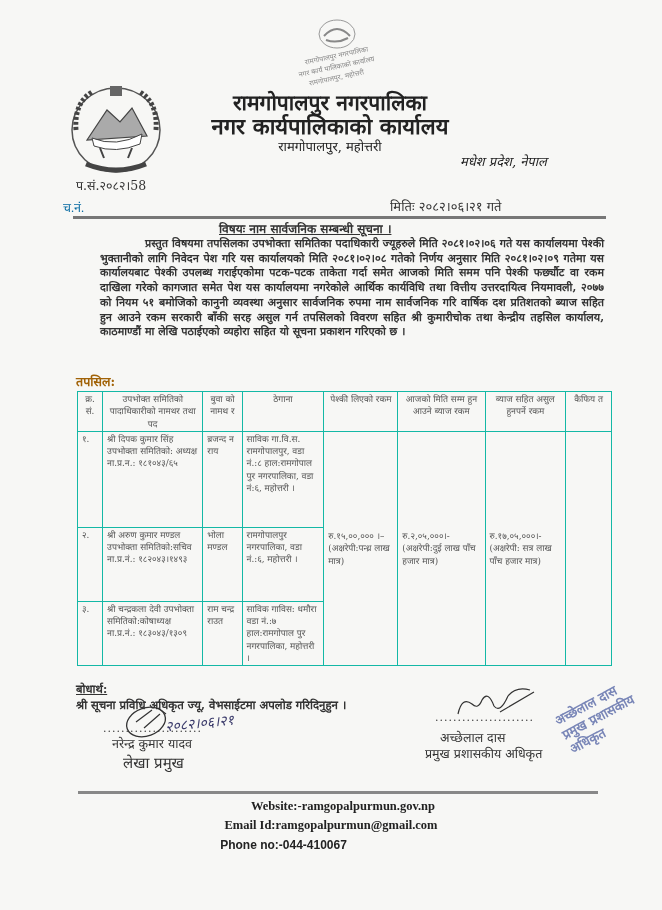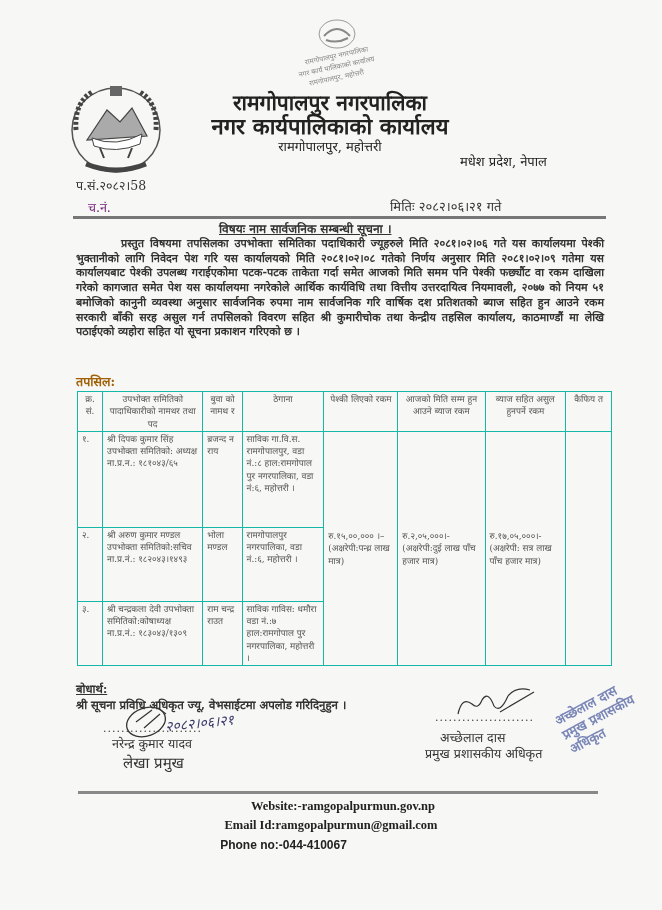--- a/index.html
+++ b/index.html
@@ -7,31 +7,31 @@
   body { font-family: "DejaVu Serif", serif; color: #2a2a2a; position: relative; }
   .page { position: absolute; left: 0; top: 0; width: 662px; height: 910px; background: #f7f7f5; }
   .abs { position: absolute; }
 
   
   .emblem { left: 62px; top: 78px; width: 108px; height: 100px; }
   .stamp-top { left: 296px; top: 14px; width: 82px; height: 80px; }
   .org-name { left: 150px; top: 88px; width: 360px; text-align: center; font-size: 21px; font-weight: bold; color: #222; }
   .office-name { left: 150px; top: 110px; width: 360px; text-align: center; font-size: 22px; font-weight: bold; color: #222; }
   .address { left: 150px; top: 137px; width: 360px; text-align: center; font-size: 13px; color: #222; }
-  .province { left: 460px; top: 152px; font-size: 13px; color: #222; }
+  .province { left: 460px; top: 152px; font-size: 13px; color: #222; font-style: italic; }
 
   .ref-no { left: 76px; top: 177px; font-size: 12.5px; color: #333; }
-  .ch-no { left: 88px; top: 199px; font-size: 12.5px; color: #701a75; }
+  .ch-no { left: 63px; top: 199px; font-size: 12.5px; color: #0369a1; font-family: Liberation Serif, serif; }
   .date { left: 390px; top: 197px; font-size: 13px; color: #333; }
   .rule-top { left: 73px; top: 216px; width: 533px; height: 3px; background: #777; }
 
   .subject { left: 200px; top: 220px; font-size: 12px; font-weight: bold; color: #333; text-decoration: underline; padding-left: 19px; }
 
   .body-text { left: 76px; top: 237px; width: 528px; font-size: 11px; line-height: 14.7px; color: #333; text-align: justify; font-weight: bold; }
-  .body-text p { text-indent: 45px; }
+  .body-text p { text-indent: 45px; margin-left: 24px; }
 
   .tapasil { left: 76px; top: 373px; font-size: 12.5px; color: #a16207; font-weight: bold; }
 
   
   .tbl { left: 77px; top: 391px; width: 535px; border-collapse: collapse; font-size: 8.8px; color: #555; line-height: 12.3px; }
   .tbl th, .tbl td { border: 1px solid #14b8a6; vertical-align: top; padding: 1px 4px; font-weight: normal; }
   .tbl th { text-align: center; }
   .tbl td.mid { vertical-align: middle; }
 
   

